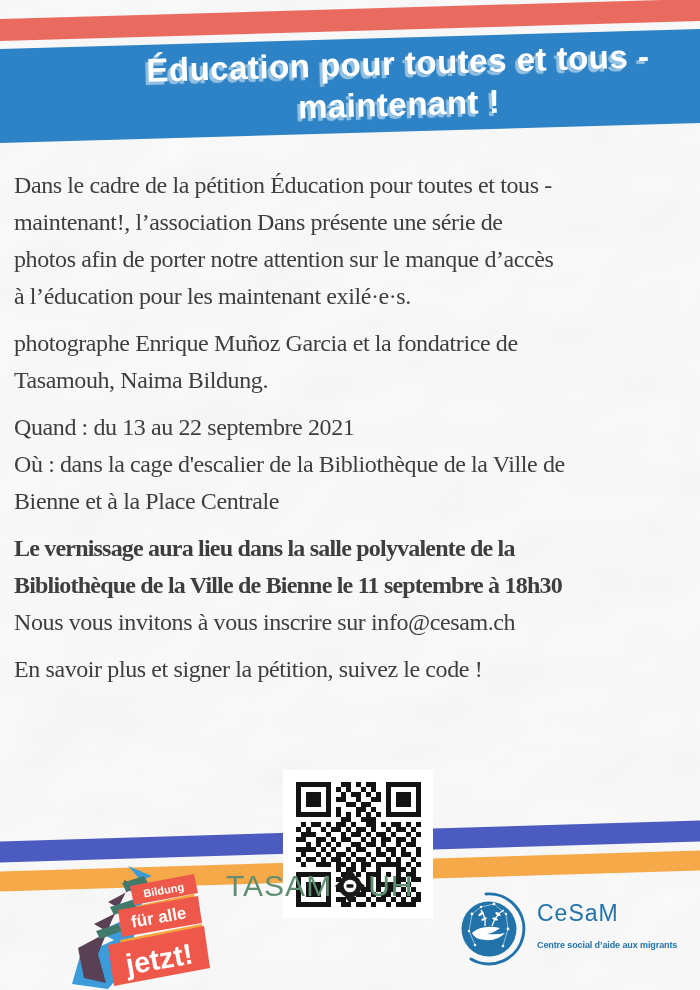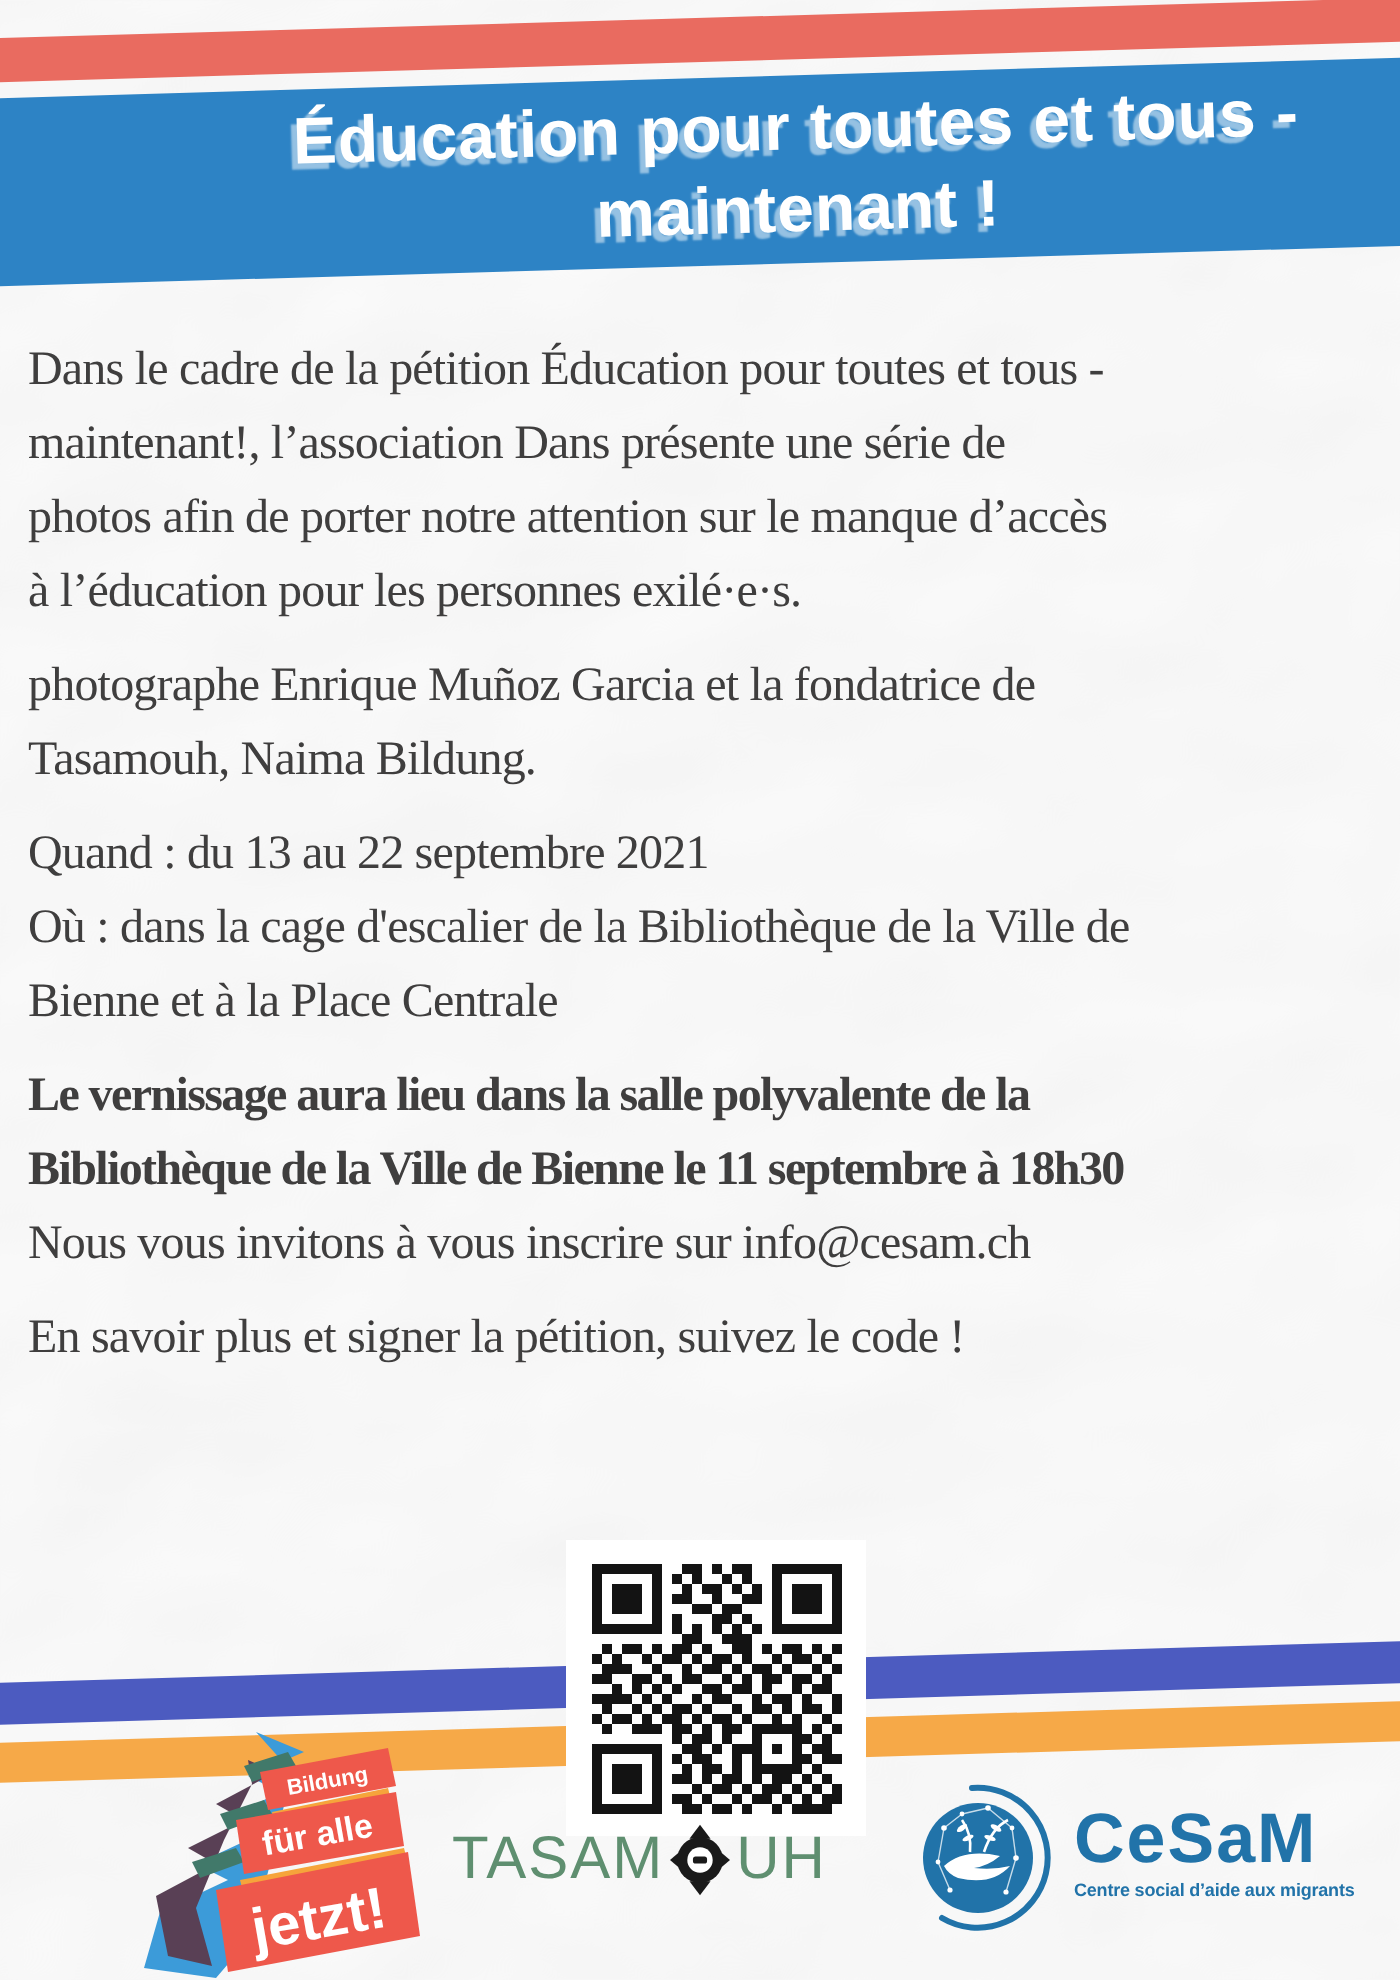--- a/index.html
+++ b/index.html
@@ -51,31 +51,31 @@
     background:#ffffff;z-index:3;display:flex;align-items:center;justify-content:center;
   }
   .qr{display:grid;width:125px;height:125px;background:#fff;}
   .qm{background:#131313;}
 
   
   .logo-bildung{position:absolute;left:68px;top:866px;z-index:3;}
   .bildung-text{font-weight:bold;fill:#ffffff;font-family:"Liberation Sans",sans-serif;}
 
   .logo-tasamouh{
-    position:absolute;left:226px;top:912px;z-index:3;
+    position:absolute;left:226px;top:868px;z-index:3;
     display:flex;align-items:center;gap:3px;
     color:var(--tasamouh-green);font-size:30px;letter-spacing:1px;
   }
   .gear-svg{display:block;}
 
   .logo-cesam{position:absolute;left:448px;top:884px;z-index:3;width:240px;}
   .cesam-emblem{position:absolute;left:0;top:0;}
   .cesam-name{
     position:absolute;left:89px;top:16px;
-    color:var(--cesam-blue);font-size:35px;font-weight:bold;letter-spacing:1px;
+    color:var(--cesam-blue);font-size:23px;font-weight:normal;letter-spacing:1px;
   }
   .cesam-subtitle{
     position:absolute;left:89px;top:56px;width:160px;
     color:var(--cesam-blue);font-size:9px;font-weight:bold;letter-spacing:-.1px;white-space:nowrap;
   }
 </style>
 </head>
 <body>
 
 <svg class="texture" width="700" height="990" aria-hidden="true">
@@ -96,21 +96,21 @@
     <div class="title-line">Éducation pour toutes et tous -</div>
     <div class="title-line">maintenant !</div>
   </div>
 </div>
 
 <div class="content">
   <div class="para">
       <div class="line">Dans le cadre de la pétition Éducation pour toutes et tous -</div>
       <div class="line">maintenant!, l’association Dans présente une série de</div>
       <div class="line">photos afin de porter notre attention sur le manque d’accès</div>
-      <div class="line">à l’éducation pour les personnes exilé·e·s.</div>
+      <div class="line">à l’éducation pour les maintenant exilé·e·s.</div>
     </div>
   <div class="para">
       <div class="line">photographe Enrique Muñoz Garcia et la fondatrice de</div>
       <div class="line">Tasamouh, Naima Bildung.</div>
     </div>
   <div class="para">
       <div class="line">Quand : du 13 au 22 septembre 2021</div>
       <div class="line">Où : dans la cage d'escalier de la Bibliothèque de la Ville de</div>
       <div class="line">Bienne et à la Place Centrale</div>
     </div>

